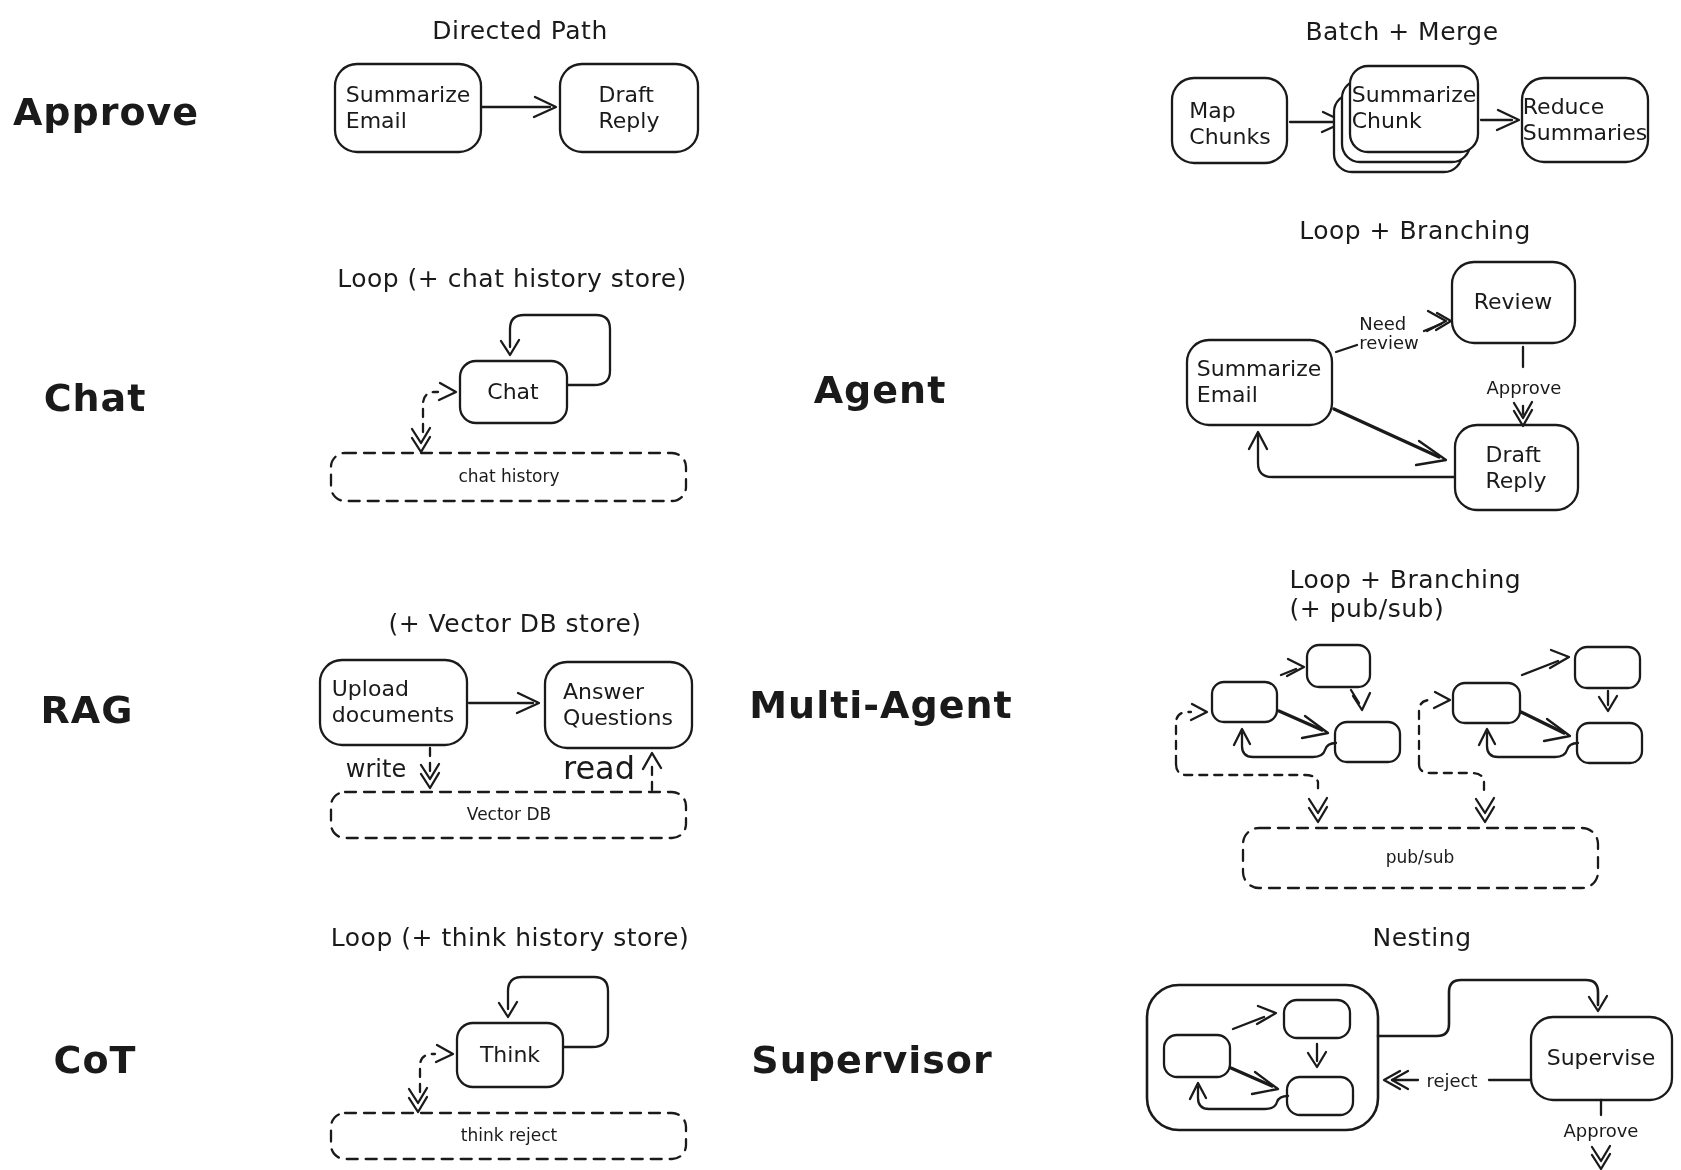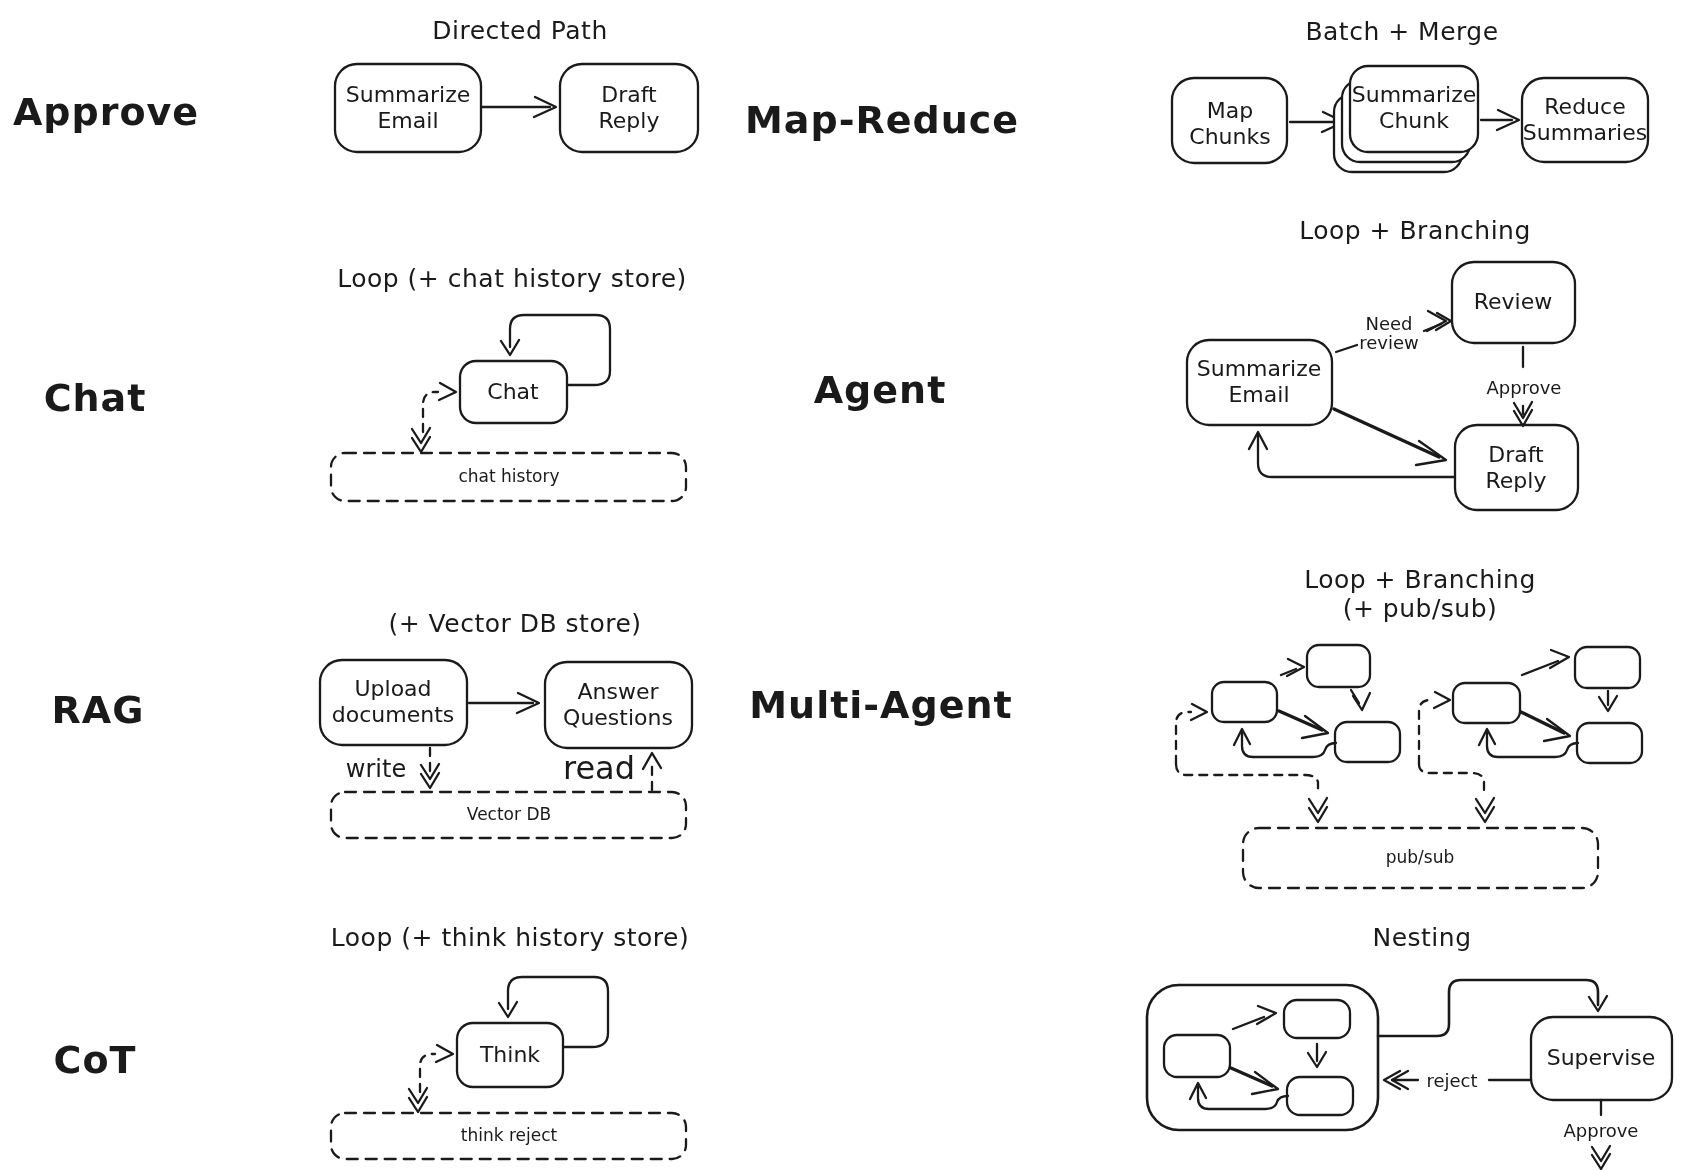--- a/index.html
+++ b/index.html
@@ -5,21 +5,21 @@
   html,body{margin:0;padding:0;background:#ffffff;}
   .canvas{position:relative;width:1681px;height:1170px;background:#ffffff;overflow:hidden;
           font-family:"DejaVu Sans",sans-serif;color:#1a1a1a;}
   svg.draw{position:absolute;left:0;top:0;}
   svg.draw path, svg.draw rect{stroke:#1a1a1a;fill:none;stroke-width:2.3;stroke-linecap:round;stroke-linejoin:round;}
   svg.draw rect.box{fill:#ffffff;}
   svg.draw .thick{stroke-width:3.4;}
   svg.draw .mid{stroke-width:2.6;}
   svg.draw .dash{stroke-dasharray:11 8;}
   svg.draw .dashline{stroke-dasharray:8 7;}
-  .t{position:absolute;transform:translate(-50%,-50%);white-space:pre-line;text-align:center;
+  .t{position:absolute;transform:translate(-50%,-50%);white-space:pre-line;
      color:#1a1a1a;line-height:1.16;}
   .lbl{font-size:38px;font-weight:bold;letter-spacing:1px;}
   .ttl{font-size:25px;letter-spacing:0.5px;}
   .node{font-size:22px;}
   .store{font-size:17px;}
   .small{font-size:18px;line-height:1.05;}
 </style>
 </head>
 <body>
 
@@ -157,26 +157,26 @@
       <path d="M1418 1080 L1392 1080"></path>
       <path d="M1400 1071 L1384 1080 L1400 1089"></path>
       <path d="M1408 1071 L1392 1080 L1408 1089"></path>
       <path d="M1601 1100 L1601 1115"></path>
       <path d="M1592 1147 L1601 1161 L1610 1146"></path>
       <path d="M1592 1155 L1601 1169 L1610 1154"></path>
     </g>
   </svg>
 
   <div class="t lbl" style="left:106px;top:112px">Approve</div>
-  <div class="t lbl" style="left:882px;top:120px">Map-Reduce</div>
   <div class="t lbl" style="left:95px;top:398px">Chat</div>
   <div class="t lbl" style="left:880px;top:390px">Agent</div>
-  <div class="t lbl" style="left:98px;top:710px">RAG</div>
+  <div class="t lbl" style="left:87px;top:710px">RAG</div>
   <div class="t lbl" style="left:881px;top:705px">Multi-Agent</div>
   <div class="t lbl" style="left:95px;top:1060px">CoT</div>
+  <div class="t lbl" style="left:872px;top:1060px">Supervisor</div>
 
   <div class="t ttl" style="left:520px;top:30px">Directed Path</div>
   <div class="t ttl" style="left:1402px;top:31px">Batch + Merge</div>
   <div class="t ttl" style="left:512px;top:278px">Loop (+ chat history store)</div>
   <div class="t ttl" style="left:1415px;top:230px">Loop + Branching</div>
   <div class="t ttl" style="left:515px;top:623px">(+ Vector DB store)</div>
   <div class="t ttl" style="left:1420px;top:594px">Loop + Branching (+ pub/sub)</div>
   <div class="t ttl" style="left:510px;top:937px">Loop (+ think history store)</div>
   <div class="t ttl" style="left:1422px;top:937px">Nesting</div>
 

